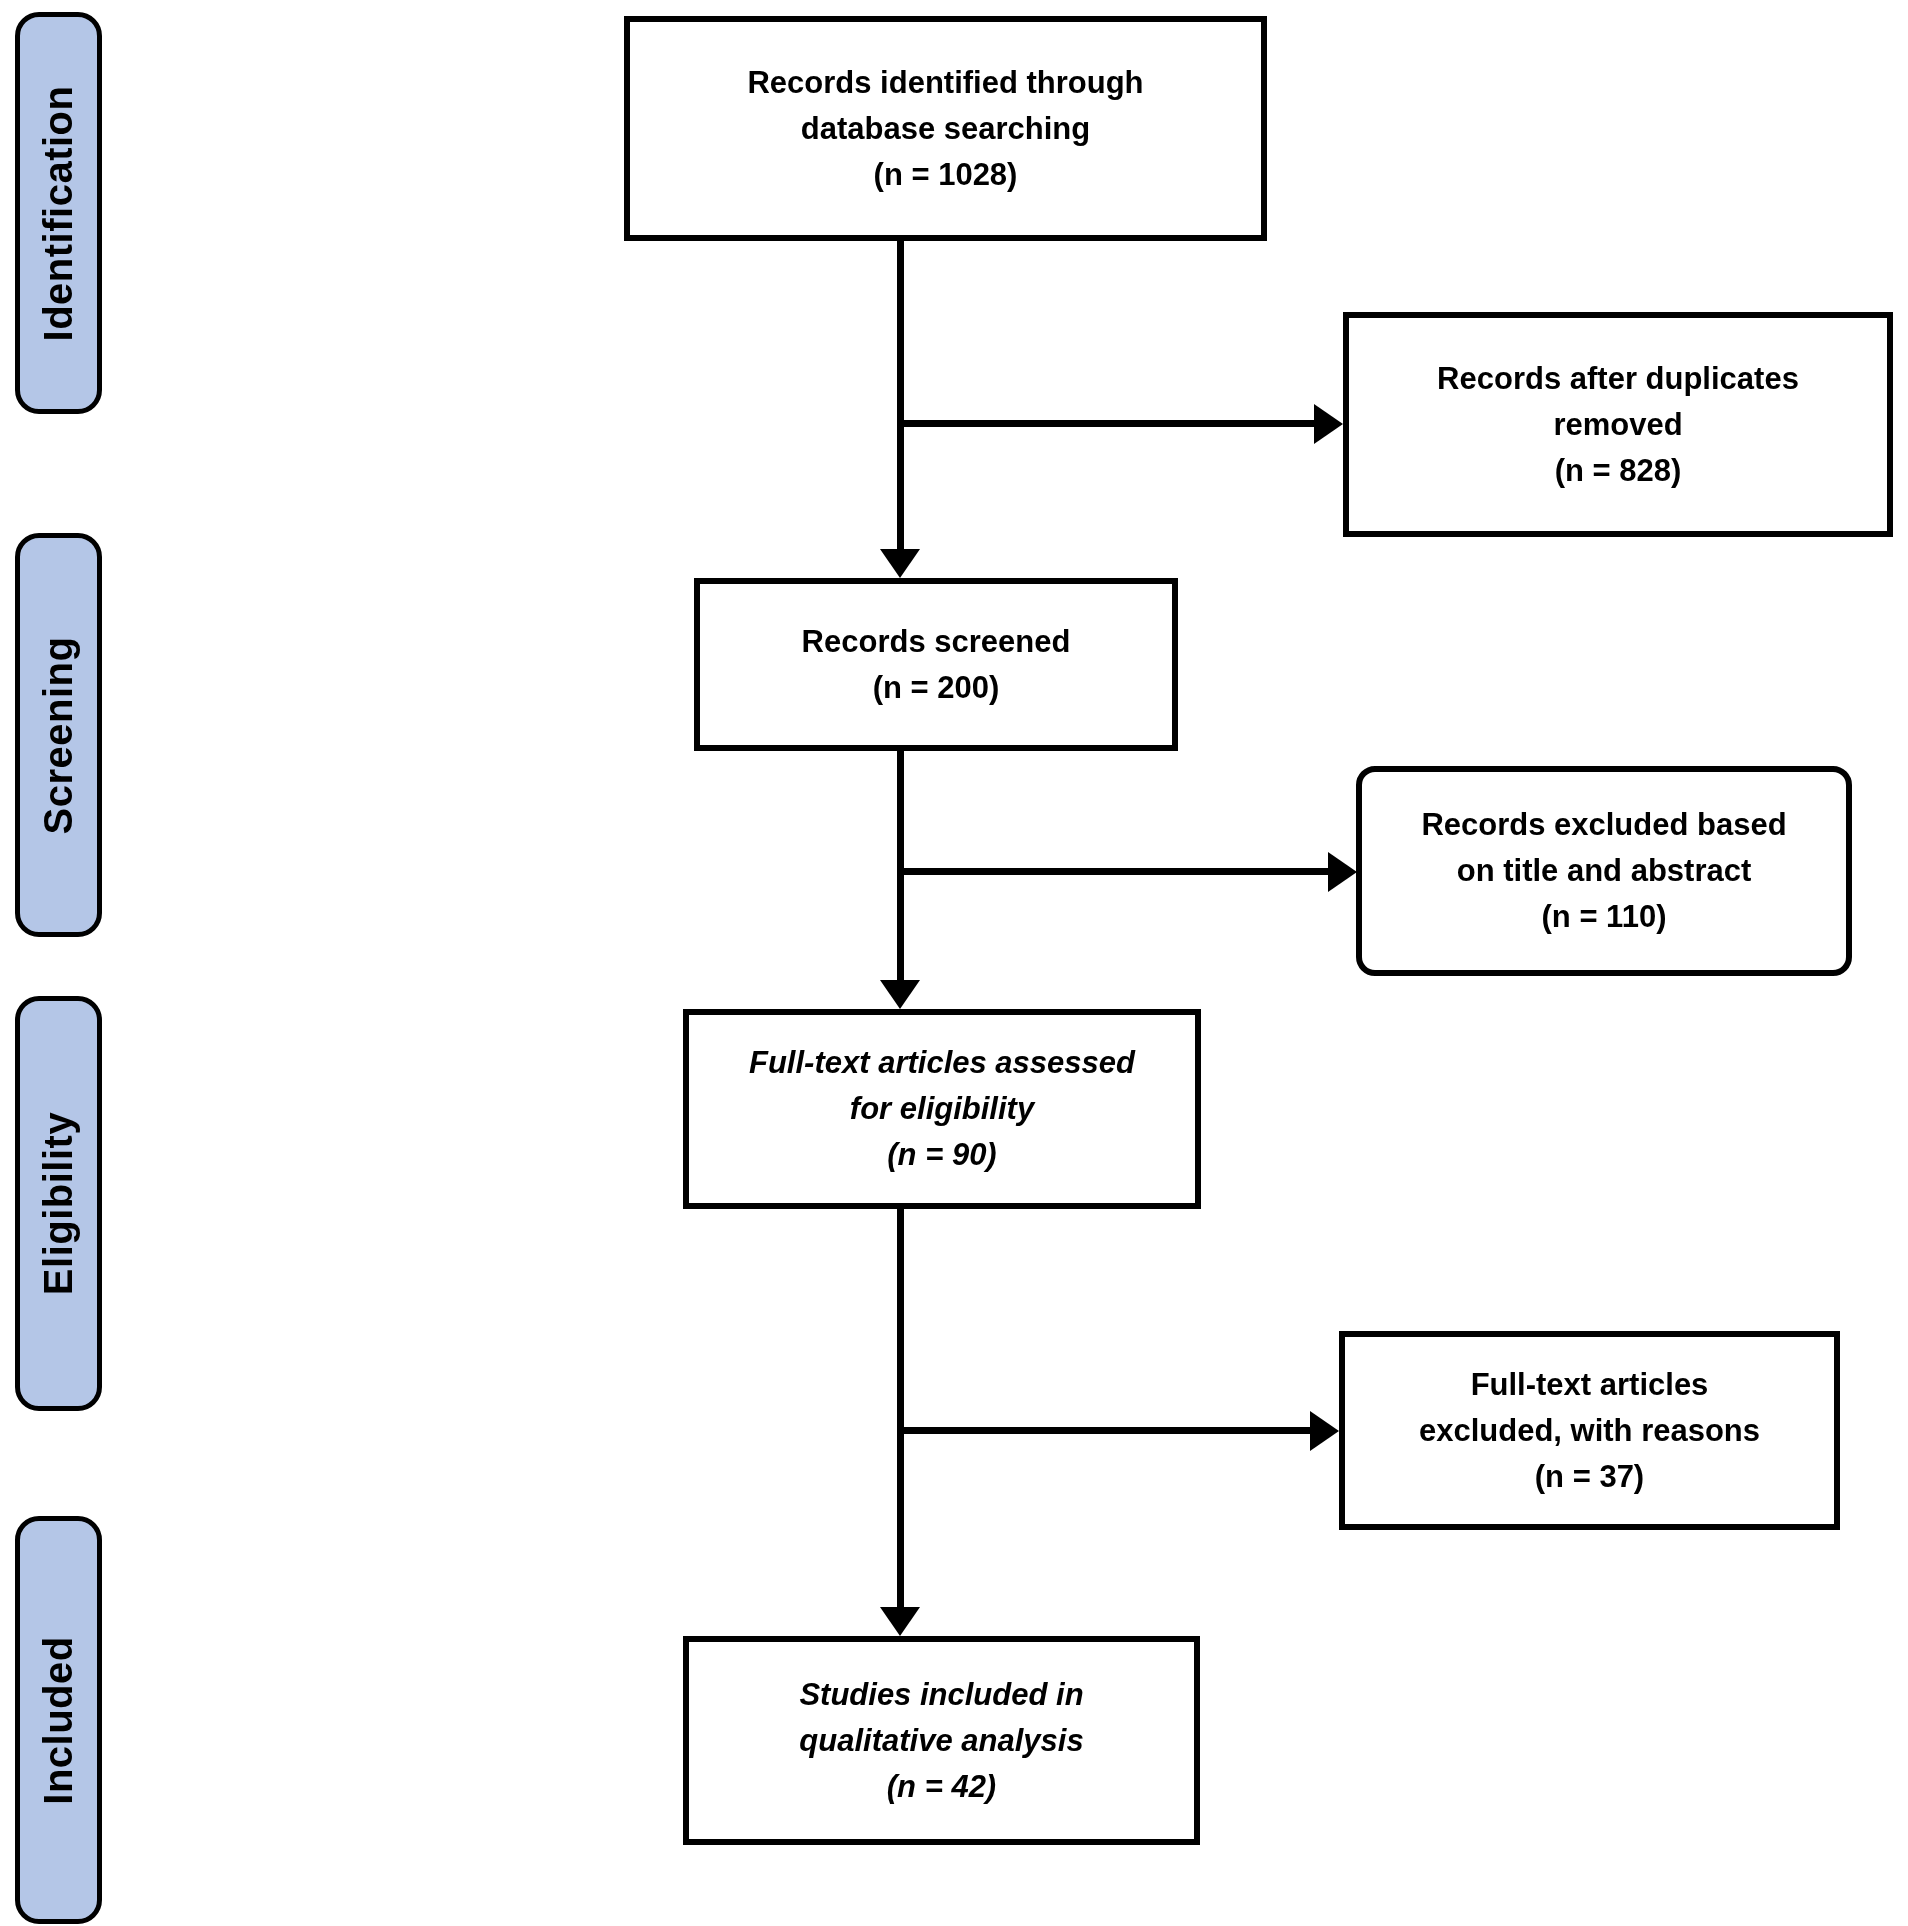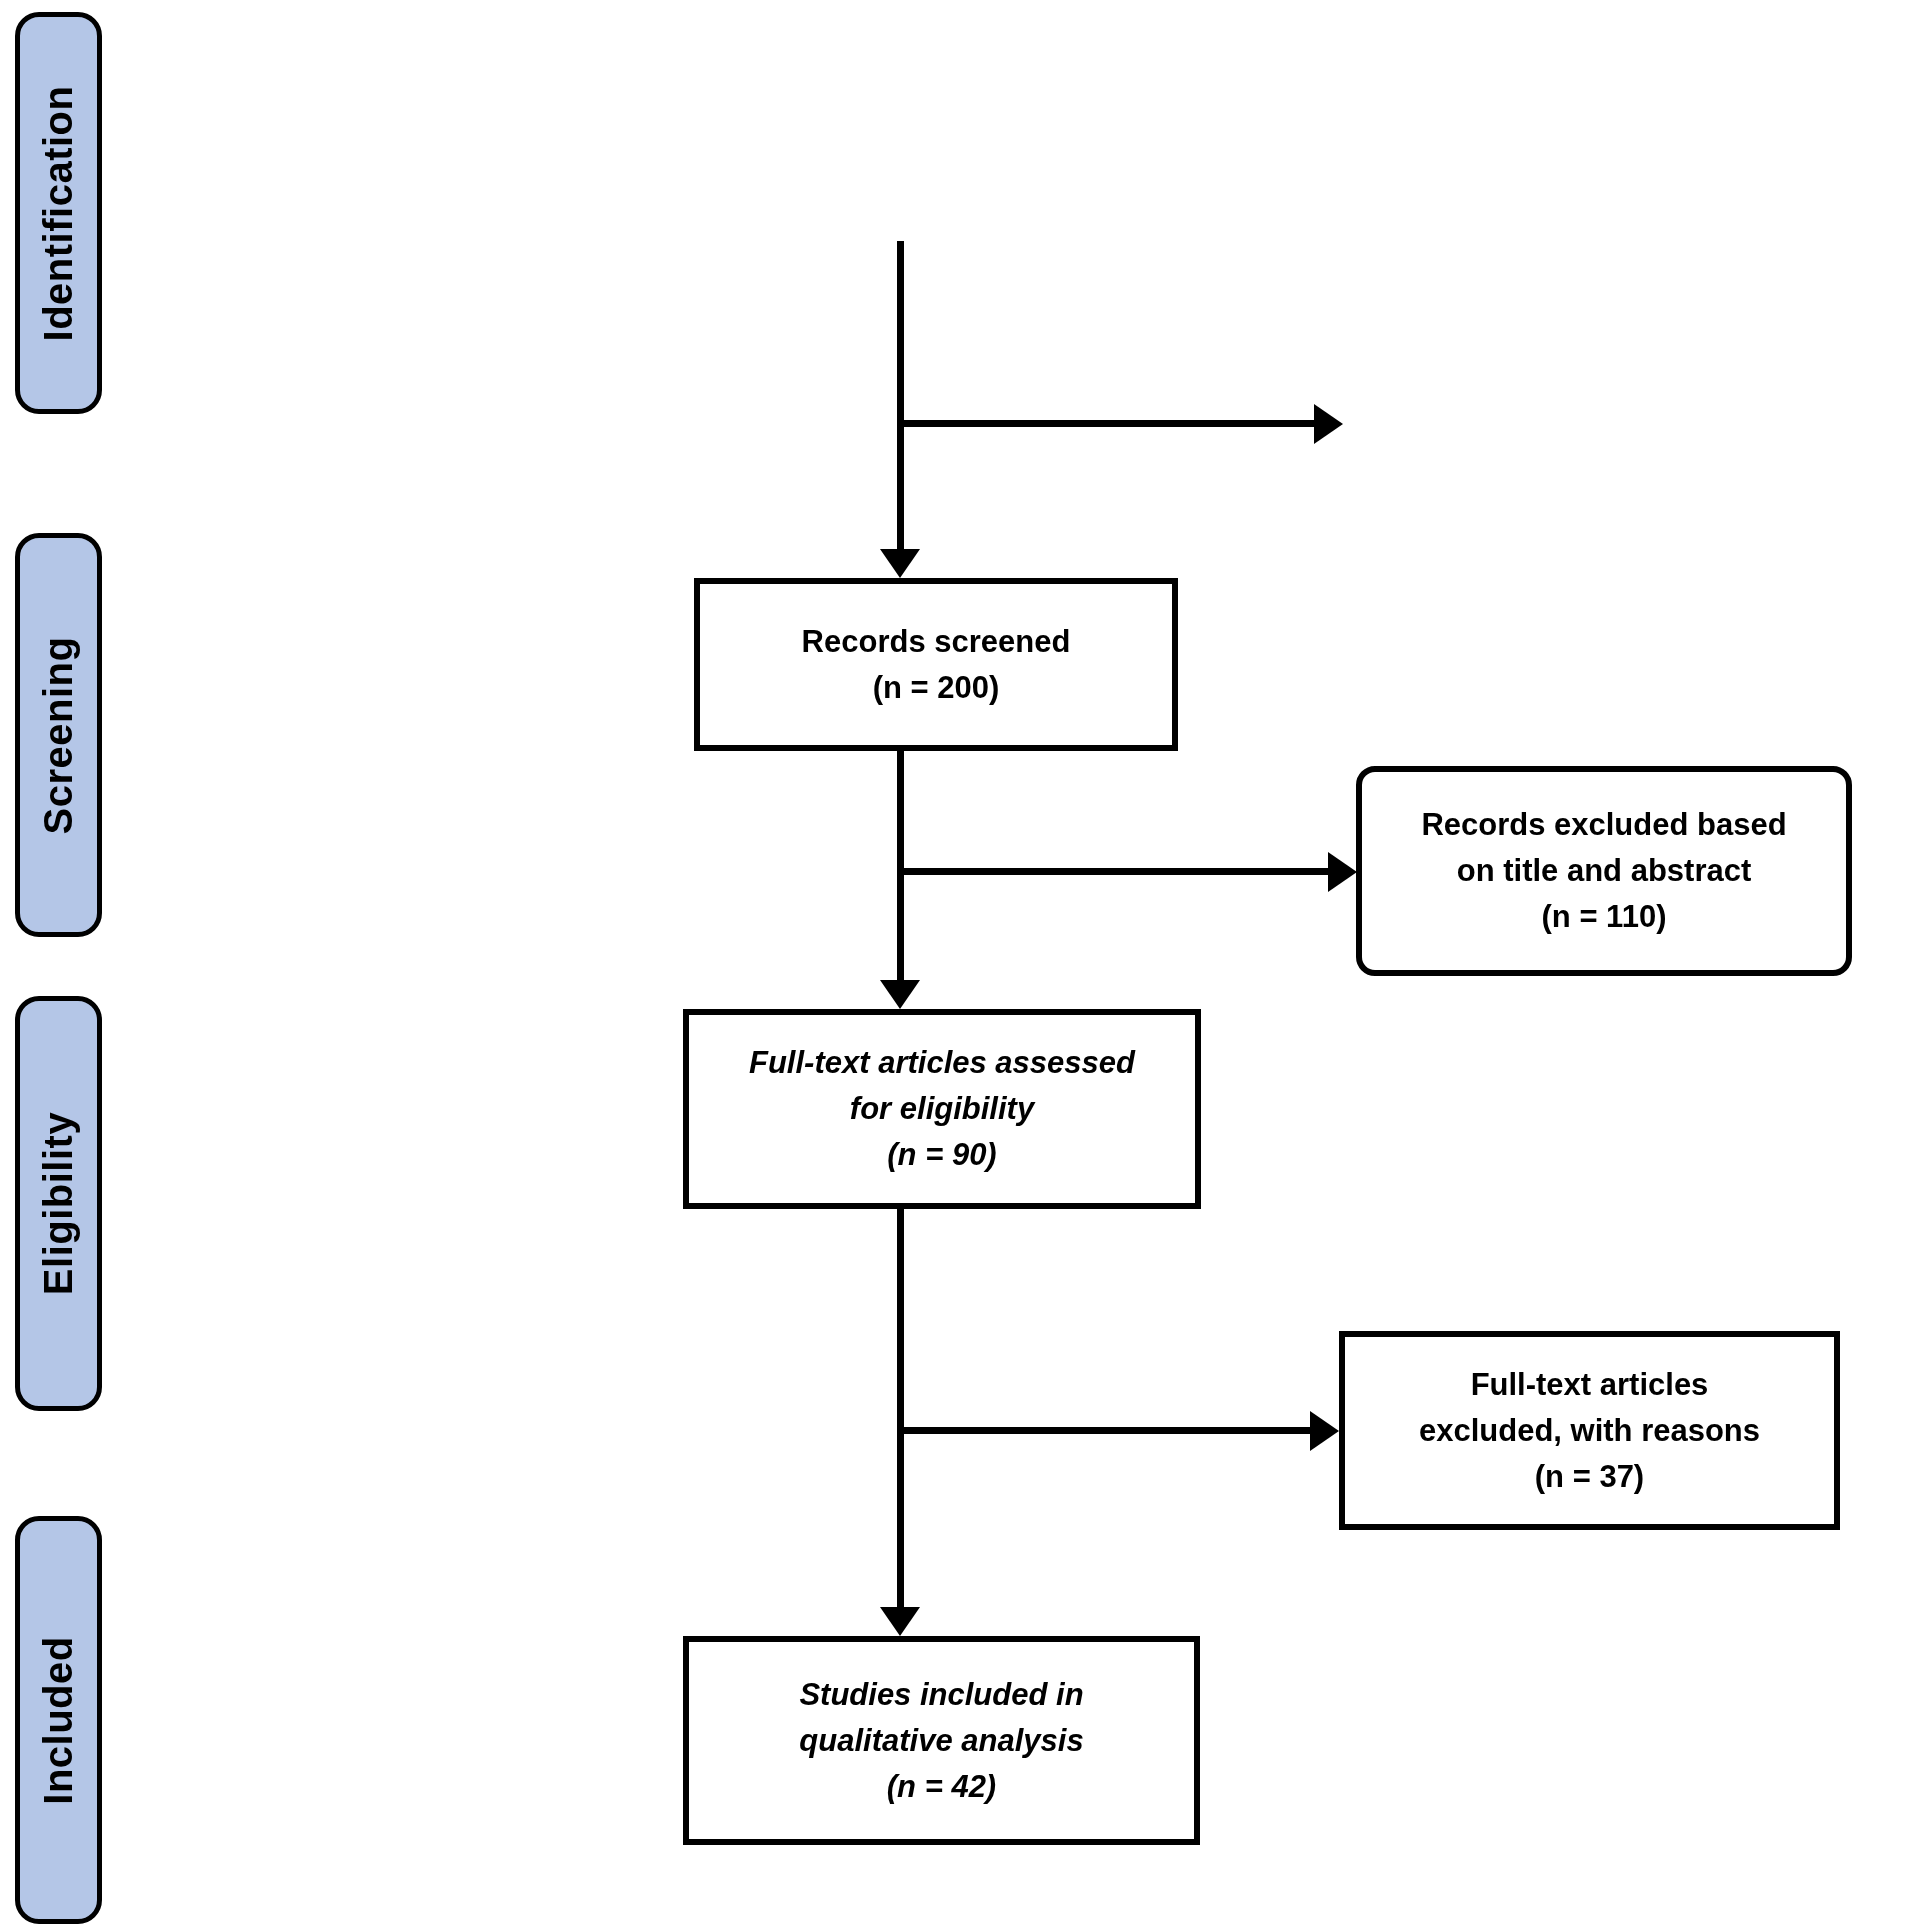--- a/index.html
+++ b/index.html
@@ -86,35 +86,45 @@
   <div class="stage" style="top:533px; height:404px;">
     <span>Screening</span>
   </div>
   <div class="stage" style="top:996px; height:415px;">
     <span>Eligibility</span>
   </div>
   <div class="stage" style="top:1516px; height:408px;">
     <span>Included</span>
   </div>
 
+  <div class="node" style="left:624px; top:16px;   width:643px; height:225px;">
+    <span>Records identified through
+database searching
+(n = 1028)</span>
+  </div>
   <div class="node" style="left:694px; top:578px; width:484px;  height:173px;align-items:center;">
     <span>Records screened
 (n = 200)</span>
   </div>
   <div class="node" style="left:683px; top:1009px; width:518px; height:200px;font-style:italic;">
     <span>Full-text articles assessed
 for eligibility
 (n = 90)</span>
   </div>
   <div class="node" style="left:683px; top:1636px; width:517px; height:209px;font-style:italic;">
     <span>Studies included in
 qualitative analysis
 (n = 42)</span>
   </div>
 
+  <div class="node" style="left:1343px; top:312px;  width:550px; height:225px;">
+    <span>Records after duplicates
+removed
+(n = 828)</span>
+  </div>
   <div class="node" style="left:1356px; top:766px; width:496px; height:210px;border-radius:19px;">
     <span>Records excluded based
 on title and abstract
 (n = 110)</span>
   </div>
   <div class="node" style="left:1339px; top:1331px; width:501px; height:199px;">
     <span>Full-text articles
 excluded, with reasons
 (n = 37)</span>
   </div>

